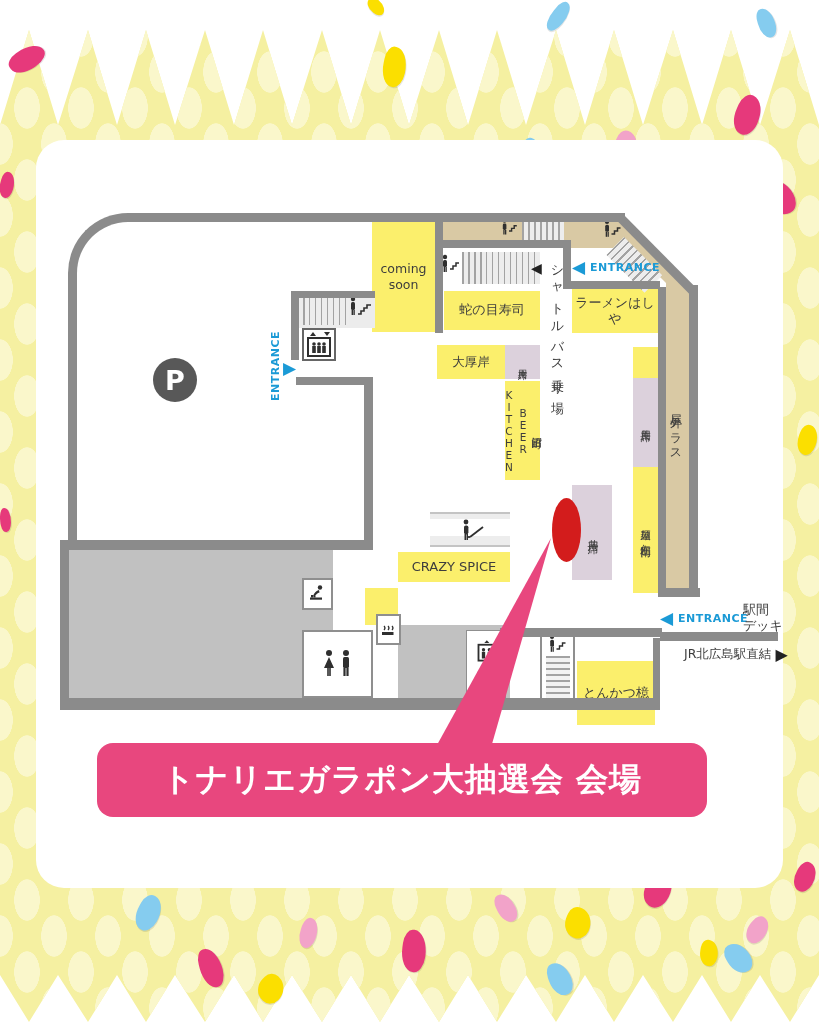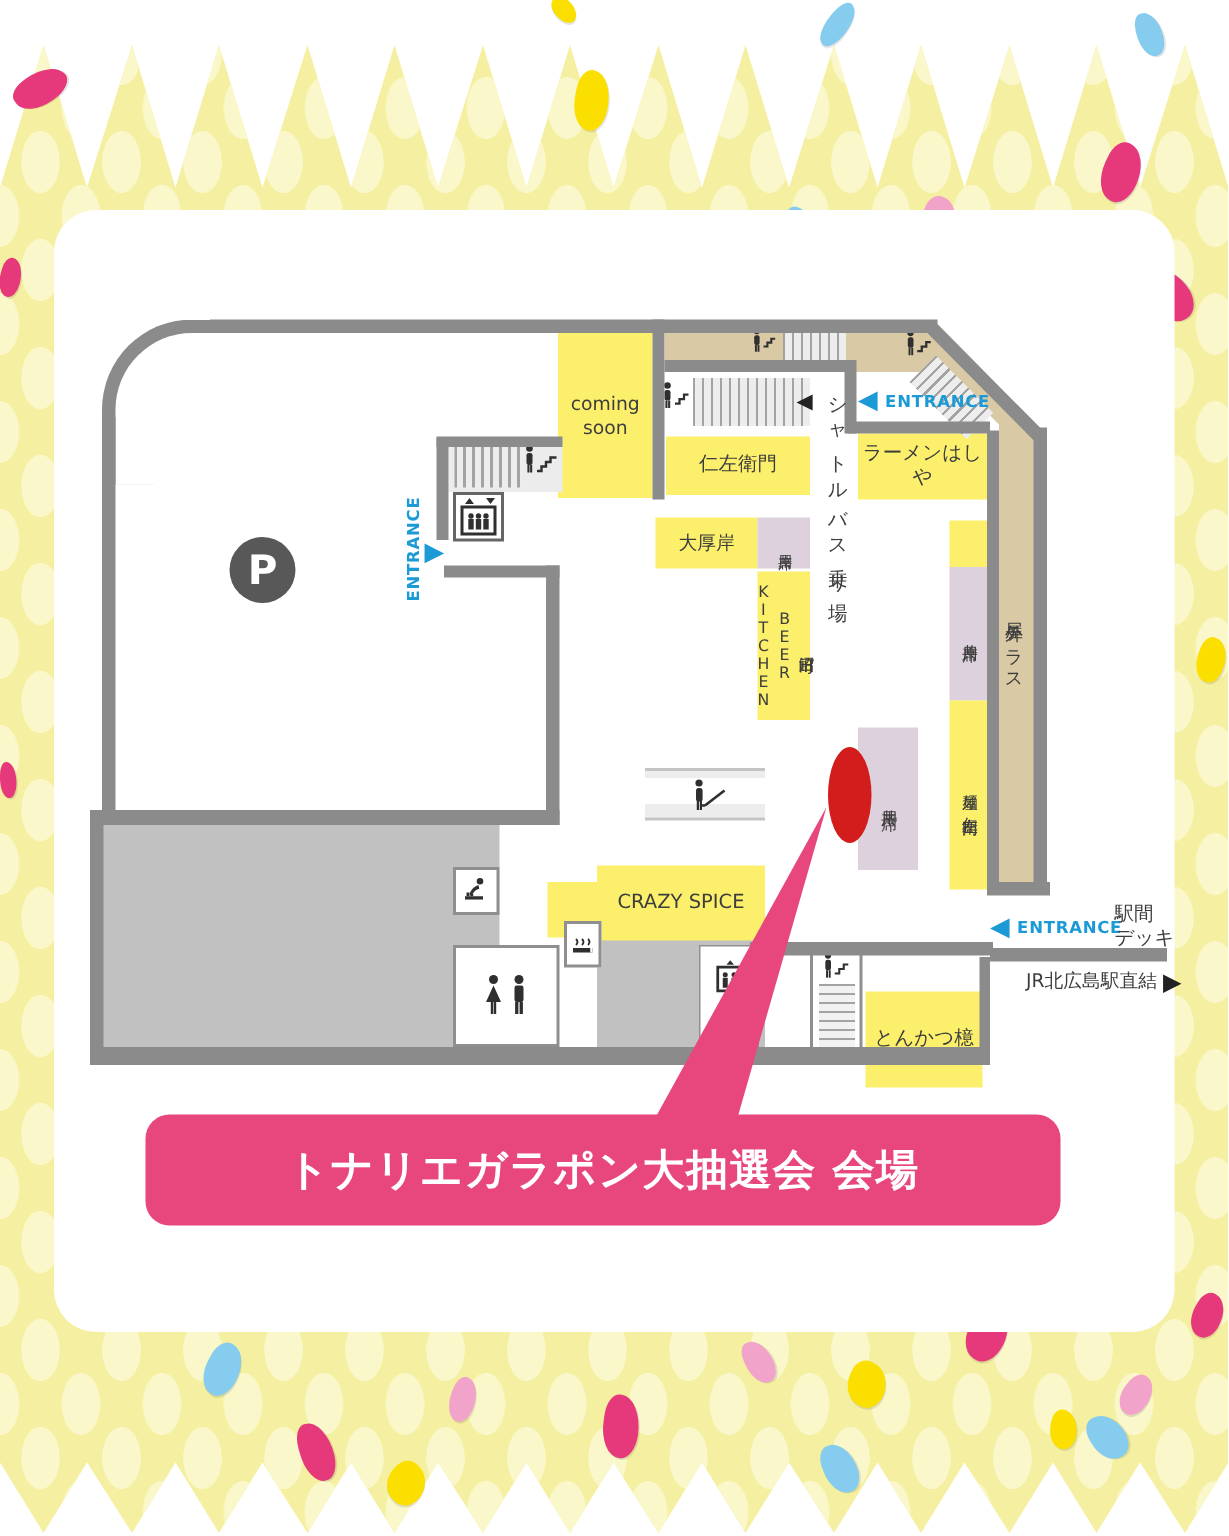--- a/index.html
+++ b/index.html
@@ -41,21 +41,21 @@
     border-top:2px solid #C4C4C4;border-bottom:2px solid #C4C4C4;
     background:linear-gradient(180deg,#EDEDED 0 5px,#fff 5px 22px,#EDEDED 22px);
     display:flex;align-items:center;justify-content:center;}
   #p-circle{position:absolute;left:153px;top:358px;width:44px;height:44px;border-radius:50%;
     background:#585858;color:#fff;font-weight:bold;font-size:27px;display:flex;align-items:center;justify-content:center;}
   #event-oval{position:absolute;left:552px;top:498px;width:29px;height:64px;border-radius:50%;background:#D31C1C;}
   #event-wedge{position:absolute;left:437px;top:538px;width:114px;height:207px;background:#E8477E;
     clip-path:polygon(100% 0,0 100%,48% 100%);}
   #event-banner{position:absolute;left:97px;top:743px;width:610px;height:74px;border-radius:16px;
     background:#E8477E;display:flex;align-items:center;justify-content:center;}
-  #event-banner span{color:#fff;font-weight:800;font-size:28px;letter-spacing:1px;white-space:nowrap;}
+  #event-banner span{color:#fff;font-weight:800;font-size:32px;letter-spacing:1px;white-space:nowrap;}
   .lbl2{display:flex;flex-direction:column;align-items:center;justify-content:center;}
   .cols-v{display:flex;flex-direction:row-reverse;gap:1px;}
 </style>
 </head>
 <body>
 
 <div id="stage">
 
   <div id="border-layer"></div>
 
@@ -92,21 +92,21 @@
 
   <div id="terrace-band"></div>
 
   <div class="abs grayfill" style="left:60px;top:550px;width:273px;height:148px"></div>
   <div class="abs grayfill" style="left:398px;top:625px;width:112px;height:75px"></div>
 
   <div class="room yellow" style="left:372px;top:221px;width:63px;height:111px;font-size:12.5px">
       <span style="width:56px">coming soon</span>
     </div>
   <div class="room yellow" style="left:444px;top:291px;width:96px;height:39px">
-      <span>仁左衛門</span>
+      <span>蛇の目寿司</span>
     </div>
   <div class="room yellow" style="left:572px;top:289px;width:86px;height:44px">
       <span>ラーメンはしや</span>
     </div>
   <div class="room yellow" style="left:633px;top:347px;width:25px;height:31px"></div>
   <div class="room yellow" style="left:437px;top:345px;width:68px;height:34px;font-size:12.5px">
       <span>大厚岸</span>
     </div>
   <div class="room purple" style="left:505px;top:345px;width:35px;height:34px">
       <span class="vtext" style="font-size:9.5px;letter-spacing:0">共用席</span>
@@ -121,21 +121,21 @@
   <div class="room purple" style="left:633px;top:378px;width:25px;height:89px">
       <span class="vtext" style="font-size:10.5px;letter-spacing:1px">共用席</span>
     </div>
   <div class="room yellow" style="left:633px;top:467px;width:25px;height:126px">
       <span class="vtext" style="font-size:10.5px;letter-spacing:1px">麺屋 仁左衛門</span>
     </div>
   <div class="room purple" style="left:572px;top:485px;width:40px;height:95px">
       <span class="vtext" style="font-size:11px;letter-spacing:2px">共用席</span>
     </div>
   <div class="room yellow" style="left:365px;top:588px;width:33px;height:37px"></div>
-  <div class="room yellow" style="left:398px;top:577px;width:112px;height:50px">
+  <div class="room yellow" style="left:398px;top:552px;width:112px;height:30px">
       <span>CRAZY SPICE</span>
     </div>
   <div class="room yellow" style="left:577px;top:661px;width:78px;height:64px">
       <span>とんかつ檍</span>
     </div>
 
   <div class="abs vtext" style="left:667px;top:405px;font-size:12px;letter-spacing:2px">屋外テラス</div>
 
   <div class="abs" style="left:299px;top:292px;width:76px;height:36px;background:#ECECEC">
     <div class="abs hatch-v" style="left:4px;top:3px;width:46px;height:30px"></div>

